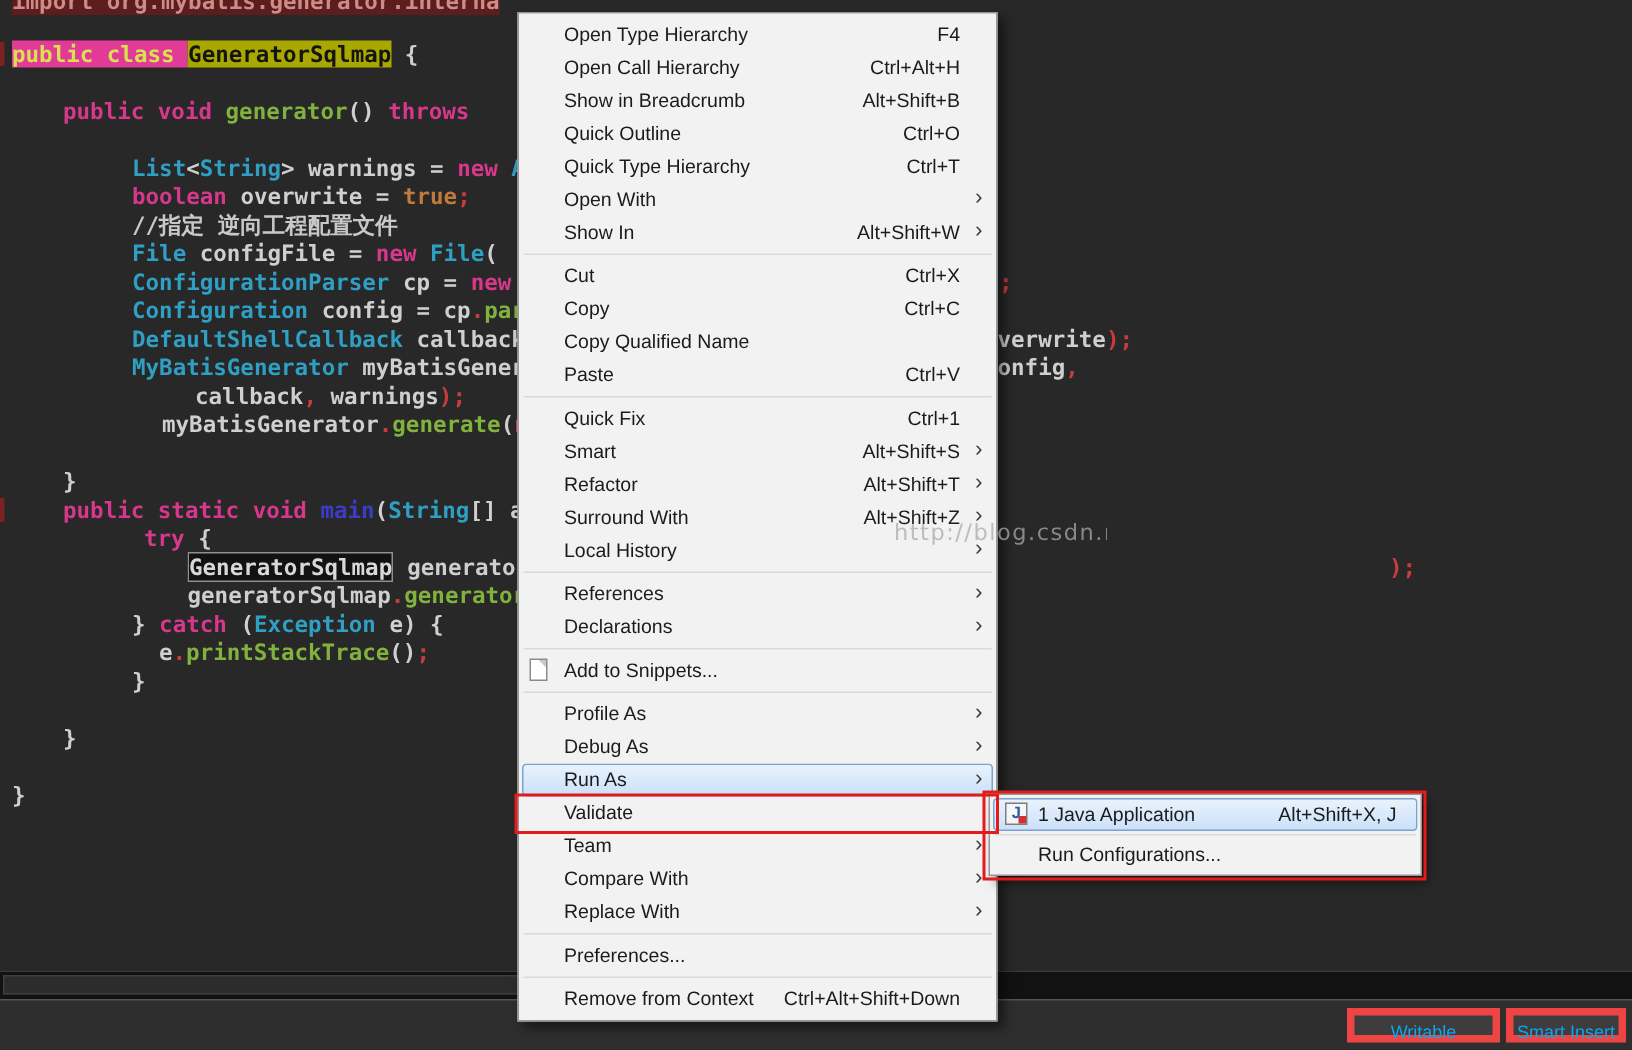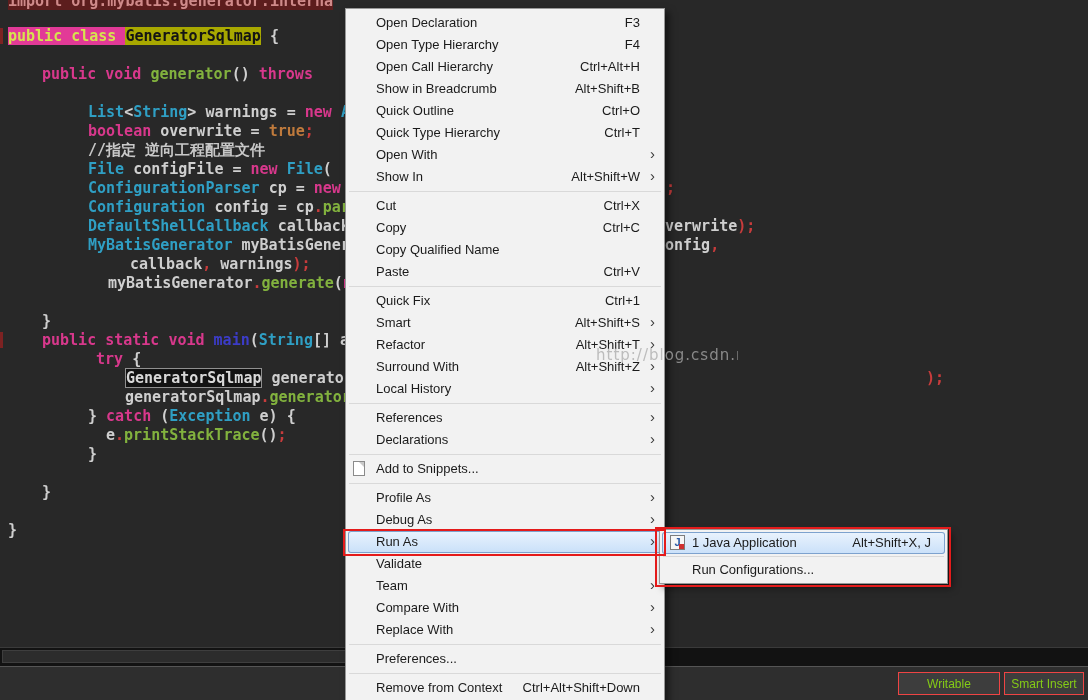--- a/index.html
+++ b/index.html
@@ -95,21 +95,21 @@
   .hscroll-thumb {
     position:absolute; left:2px; top:2px; width:590px; height:13px;
     background:#2c2c2c; border:1px solid #3e3e3e;
   }
   .status-bar {
     position:absolute; left:0; top:666px; width:1088px; height:34px;
     background:#2e2e2e; border-top:1px solid #555555; z-index:3;
   }
   .status-cell {
     position:absolute; top:5px; height:23px; line-height:23px;
-    background:#3d3d3d; border:1px solid #ef4444; color:#84cc16;
+    background:#3d3d3d; border:5px solid #ef4444; color:#0ea5e9;
     font-size:12px; text-align:center;
   }
 </style>
 </head>
 <body>
 
 <div id="screen">
 
   <div style="position:absolute;left:0;top:0;width:1088px;height:647px;">
       <div class="code-line" style="left: 8px; top: -9px; width: 337px;"><span class="tk-import">import org.mybatis.generator.interna</span></div>
@@ -147,21 +147,20 @@
   <div class="hscroll-track">
     <div class="hscroll-thumb"></div>
   </div>
 
   <div class="status-bar">
     <div class="status-cell" style="left:898px;width:102px;">Writable</div>
     <div class="status-cell" style="left:1004px;width:80px;">Smart Insert</div>
   </div>
 
   <div id="context-menu" class="menu">
-      <div class="menu-item"><span class="mi-label">Open Declaration</span><span class="mi-short">F3</span></div>
       <div class="menu-item"><span class="mi-label">Open Type Hierarchy</span><span class="mi-short">F4</span></div>
       <div class="menu-item"><span class="mi-label">Open Call Hierarchy</span><span class="mi-short">Ctrl+Alt+H</span></div>
       <div class="menu-item"><span class="mi-label">Show in Breadcrumb</span><span class="mi-short">Alt+Shift+B</span></div>
       <div class="menu-item"><span class="mi-label">Quick Outline</span><span class="mi-short">Ctrl+O</span></div>
       <div class="menu-item"><span class="mi-label">Quick Type Hierarchy</span><span class="mi-short">Ctrl+T</span></div>
       <div class="menu-item"><span class="mi-label">Open With</span><span class="mi-arrow">›</span></div>
       <div class="menu-item"><span class="mi-label">Show In</span><span class="mi-short">Alt+Shift+W</span><span class="mi-arrow">›</span></div>
       <div class="menu-sep"></div>
       <div class="menu-item"><span class="mi-label">Cut</span><span class="mi-short">Ctrl+X</span></div>
       <div class="menu-item"><span class="mi-label">Copy</span><span class="mi-short">Ctrl+C</span></div>

